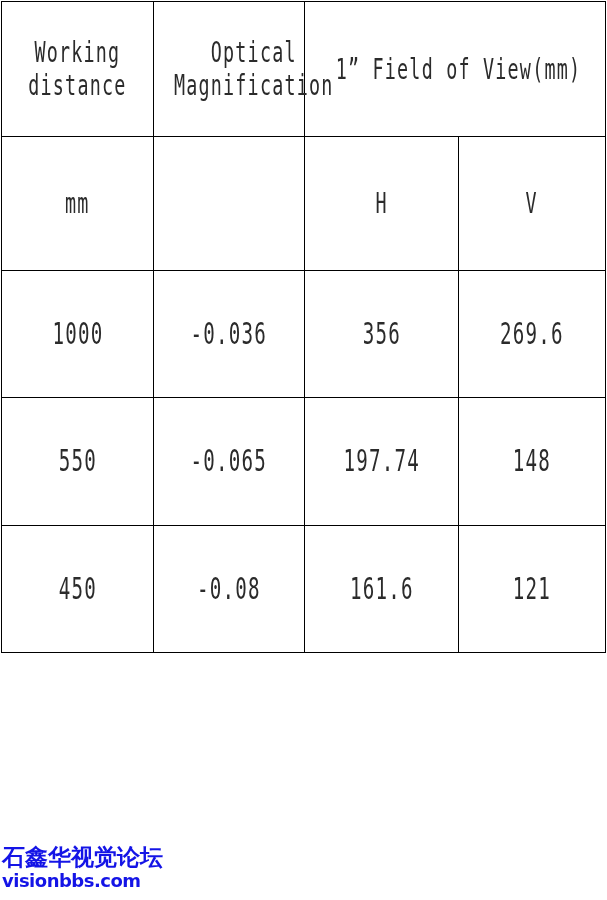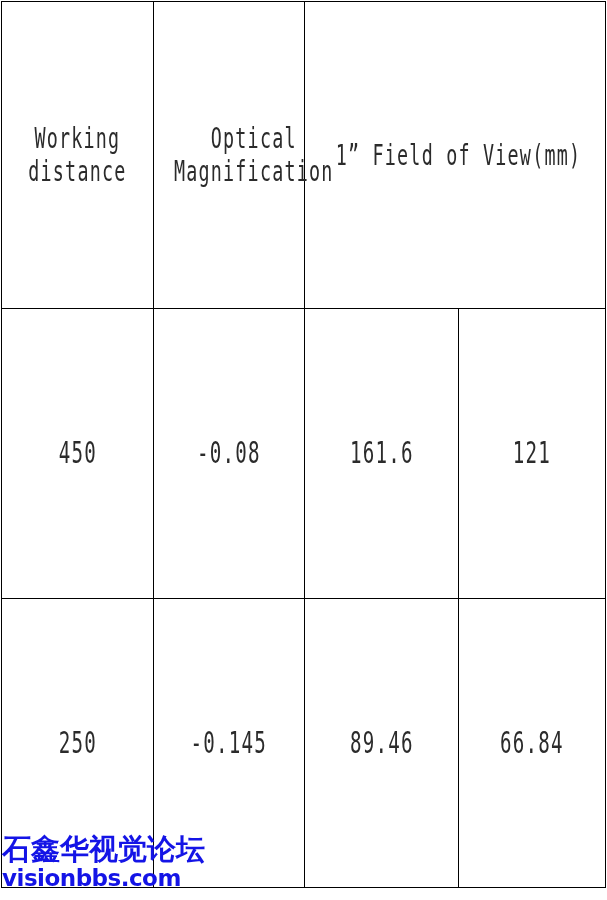--- a/index.html
+++ b/index.html
@@ -20,21 +20,21 @@
     width: 607px;
     height: 900px;
     background: #ffffff;
   }
 
   table.spec-table {
     position: absolute;
     left: 1px;
     top: 1px;
     width: 604px;
-    height: 887px;
+    height: 652px;
     border-collapse: collapse;
     table-layout: fixed;
   }
 
   table.spec-table td {
     border: 1px solid #000000;
     text-align: center;
     vertical-align: middle;
     color: #222222;
     font-family: "DejaVu Sans Mono", "Liberation Mono", monospace;
@@ -78,29 +78,29 @@
     bottom: 10px;
     z-index: 10;
     pointer-events: none;
     font-family: "DejaVu Sans", "Liberation Sans", sans-serif;
     color: #1414e6;
     line-height: 1.0;
     user-select: none;
   }
   #watermark .wm-cn {
     display: block;
-    font-size: 29px;
+    font-size: 23px;
     font-weight: 700;
     letter-spacing: 0px;
     color: #1414e6;
     white-space: nowrap;
   }
   #watermark .wm-en {
     display: block;
-    font-size: 23px;
+    font-size: 18px;
     font-weight: 700;
     letter-spacing: -0.5px;
     color: #1414e6;
     white-space: nowrap;
     margin-top: 3px;
   }
 </style>
 </head>
 <body>
 
@@ -116,39 +116,51 @@
     <tbody>
 
       <tr class="hdr-row">
         <td class="hdr" rowspan="1"><span class="cadtext">Working
 distance</span></td>
         <td class="hdr" rowspan="1"><span class="cadtext">Optical
 Magnification</span></td>
         <td class="hdr" colspan="2"><span class="cadtext">1” Field of View(mm)</span></td>
       </tr>
 
+      <tr class="sub-row">
+        <td class="subhdr"><span class="cadtext">mm</span></td>
+        <td class="subhdr"><span class="cadtext"></span></td>
+        <td class="subhdr"><span class="cadtext">H</span></td>
+        <td class="subhdr"><span class="cadtext">V</span></td>
+      </tr>
+
+      <tr class="data-row">
+        <td class="datacell"><span class="cadtext">1000</span></td>
+        <td class="datacell"><span class="cadtext">-0.036</span></td>
+        <td class="datacell"><span class="cadtext">356</span></td>
+        <td class="datacell"><span class="cadtext">269.6</span></td>
+      </tr>
 
 
 
-
+      <tr class="data-row">
+        <td class="datacell"><span class="cadtext">550</span></td>
+        <td class="datacell"><span class="cadtext">-0.065</span></td>
+        <td class="datacell"><span class="cadtext">197.74</span></td>
+        <td class="datacell"><span class="cadtext">148</span></td>
+      </tr>
 
       <tr class="data-row">
         <td class="datacell"><span class="cadtext">450</span></td>
         <td class="datacell"><span class="cadtext">-0.08</span></td>
         <td class="datacell"><span class="cadtext">161.6</span></td>
         <td class="datacell"><span class="cadtext">121</span></td>
       </tr>
 
 
-      <tr class="data-row">
-        <td class="datacell"><span class="cadtext">250</span></td>
-        <td class="datacell"><span class="cadtext">-0.145</span></td>
-        <td class="datacell"><span class="cadtext">89.46</span></td>
-        <td class="datacell"><span class="cadtext">66.84</span></td>
-      </tr>
 
 
     </tbody>
   </table>
 
   <div id="watermark">
     <span class="wm-cn">石鑫华视觉论坛</span>
     <span class="wm-en">visionbbs.com</span>
   </div>
 

